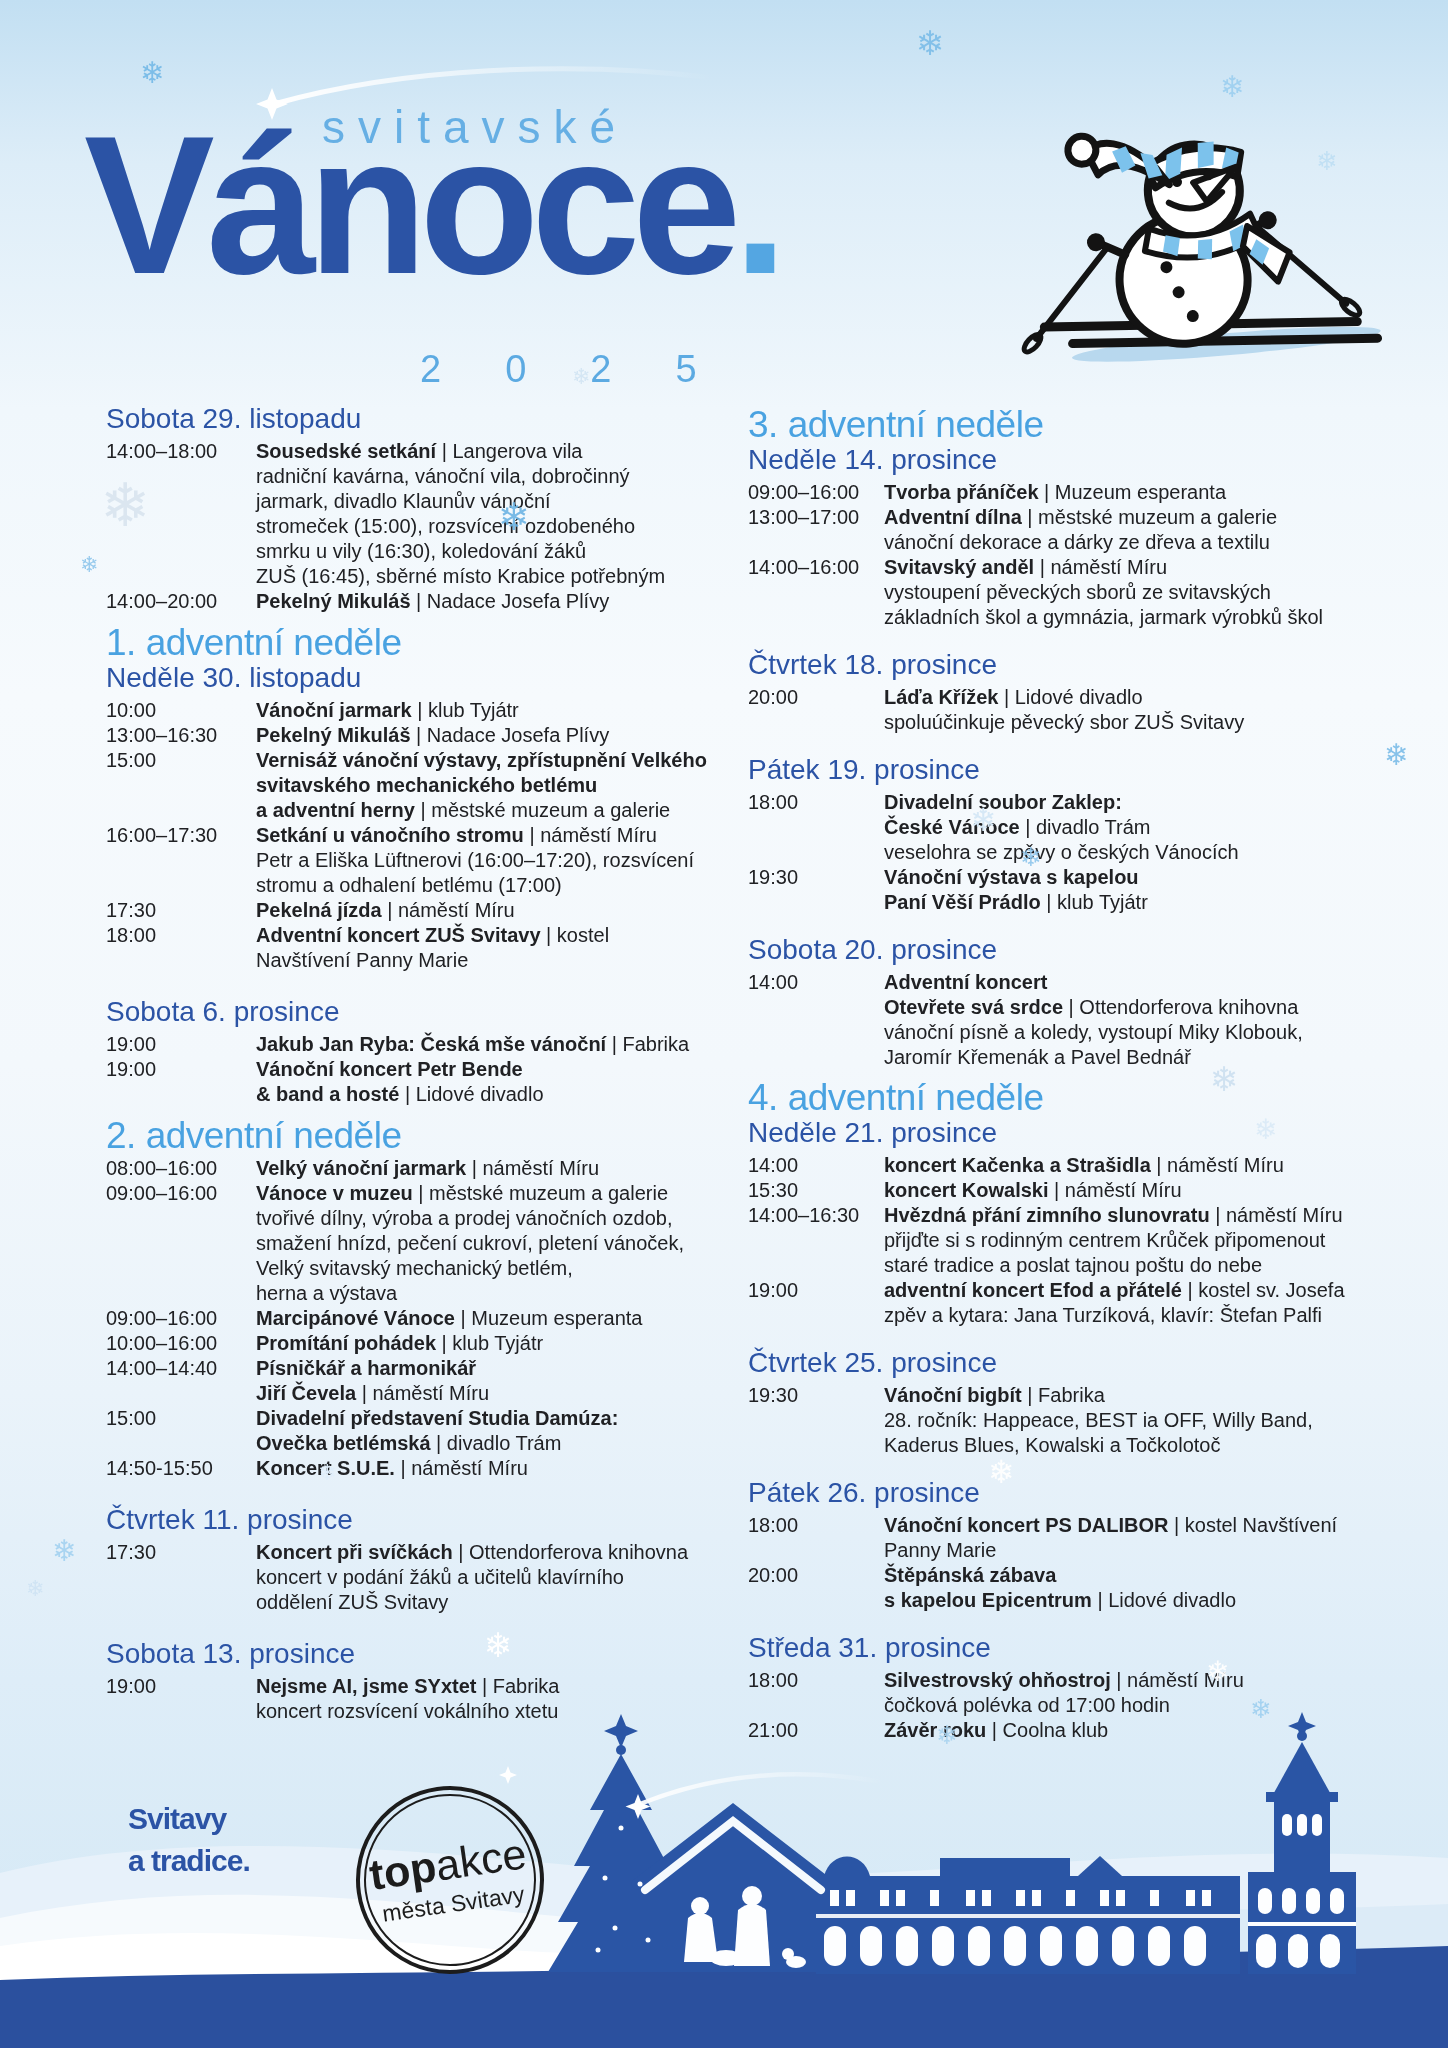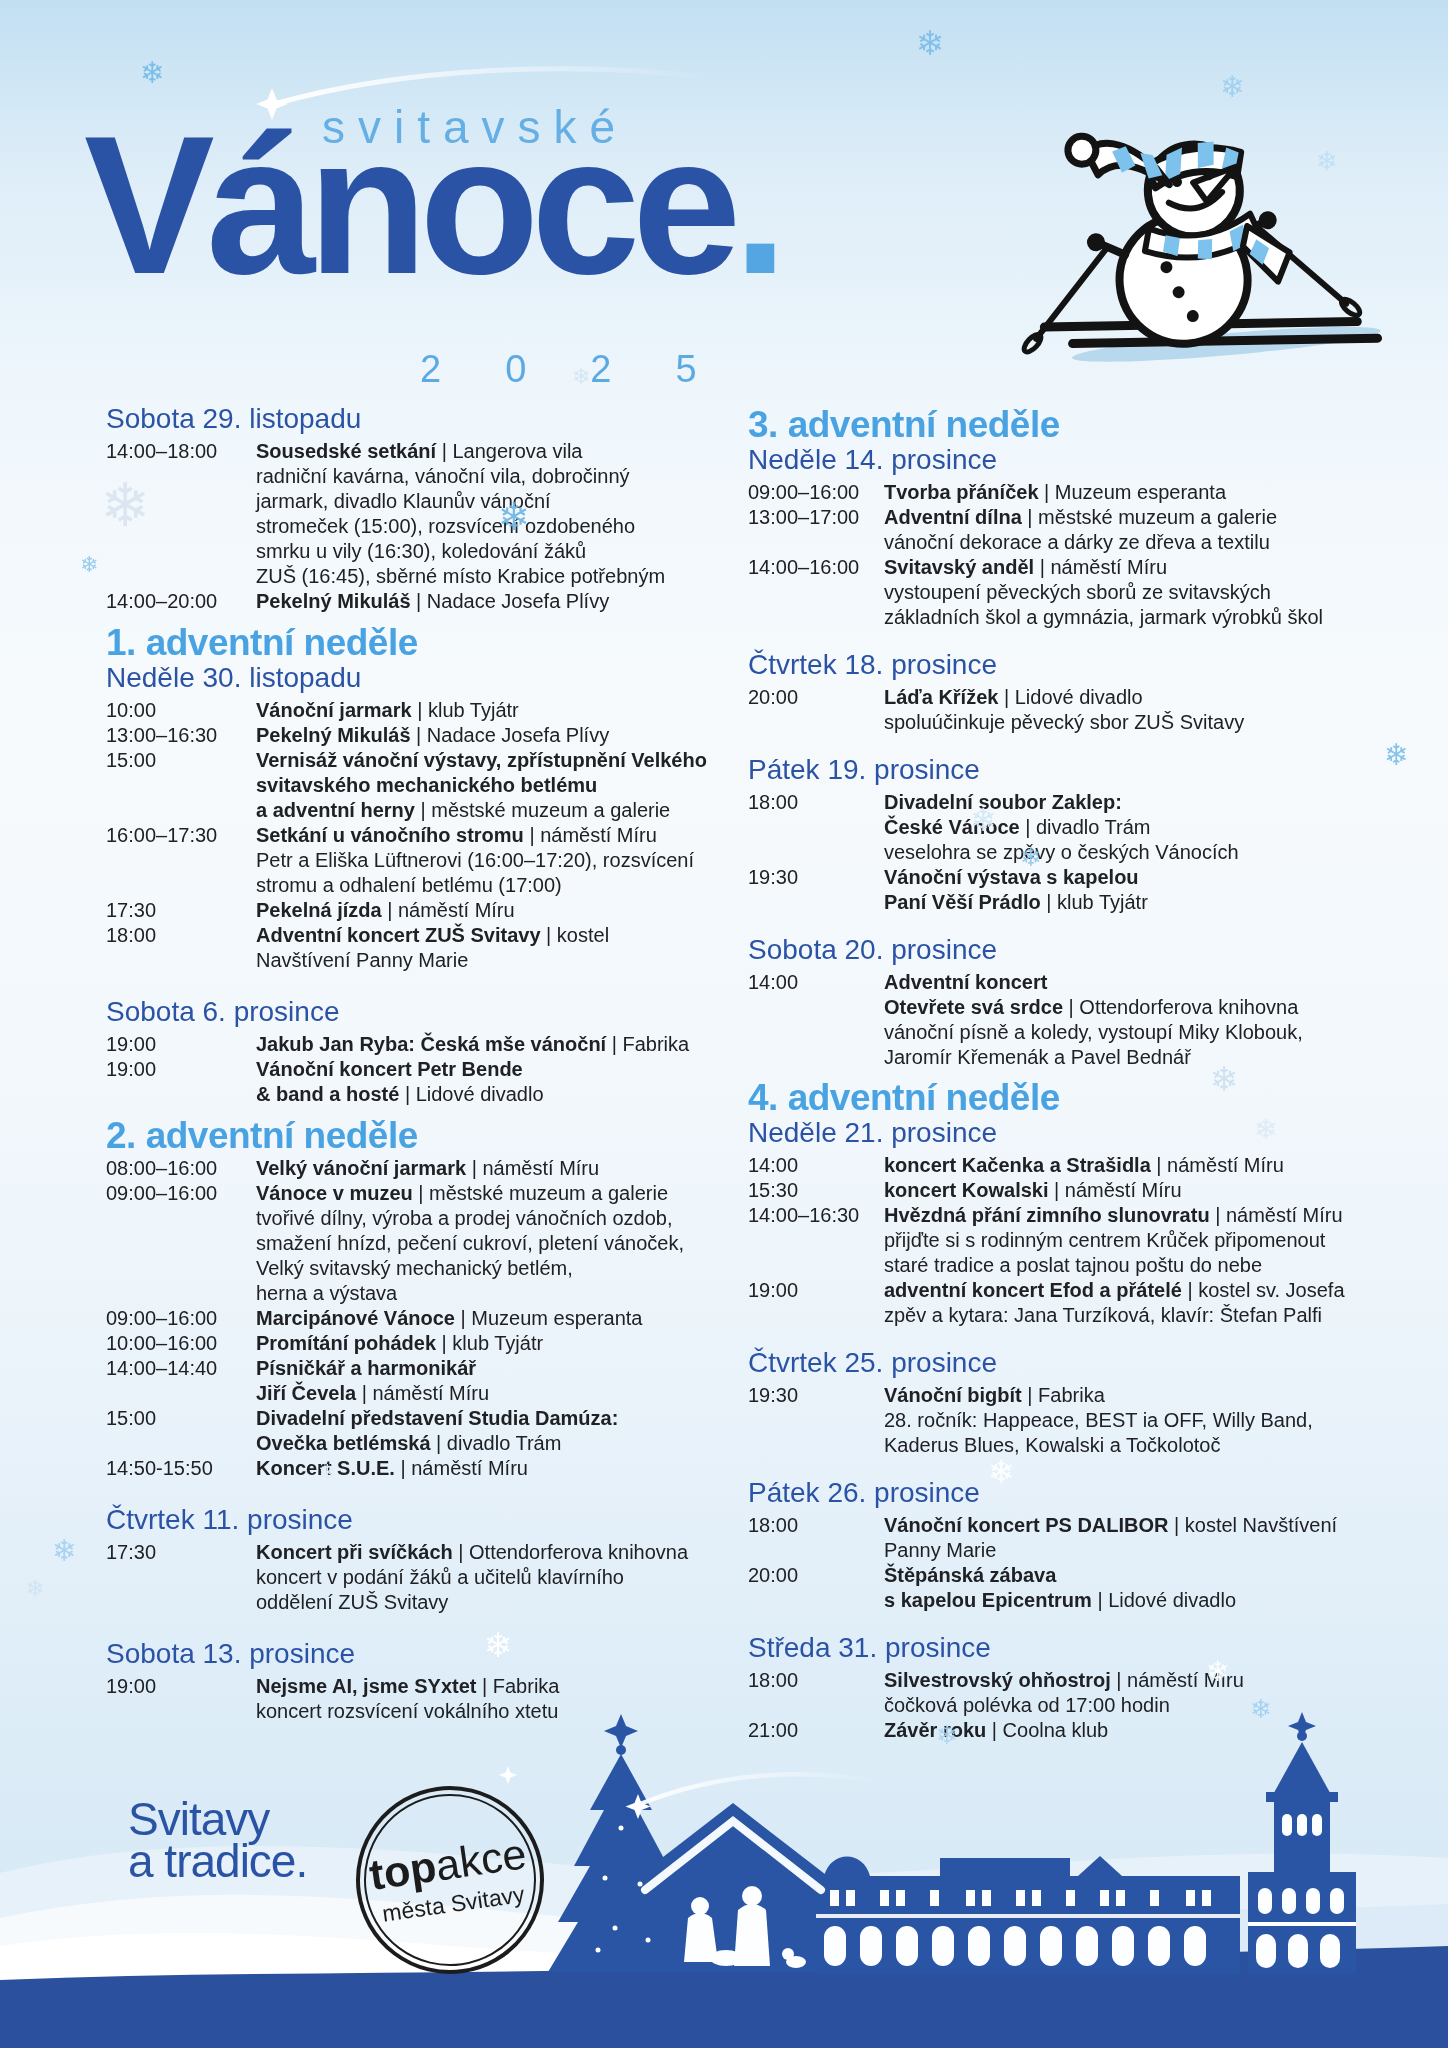--- a/index.html
+++ b/index.html
@@ -17,33 +17,33 @@
 
   .col{position:absolute;top:404px;}
   #col-left{left:106px;width:648px;}
   #col-right{left:748px;top:406px;width:680px;}
   .section{margin-top:24px;}
   .section.has-advent{margin-top:10px;}
   .col .section:first-child{margin-top:0;}
   #col-right .section{margin-top:20px;}
   #col-right .section.has-advent{margin-top:9px;}
   #col-right .section:first-child{margin-top:0;}
-  .advent-title{font-size:37px;font-weight:700;color:#49a2e1;line-height:37px;margin-bottom:2px;letter-spacing:-0.5px;}
+  .advent-title{font-size:37px;font-weight:400;color:#49a2e1;line-height:37px;margin-bottom:2px;letter-spacing:-0.5px;}
   .date-title{font-size:28px;color:#2b53a5;line-height:30px;margin-bottom:5px;}
   .event{display:flex;}
   .time{flex:0 0 137px;padding-right:13px;font-size:20px;line-height:25px;white-space:nowrap;}
   #col-right .time{flex:0 0 124px;padding-right:12px;}
   .desc{font-size:20px;line-height:25px;}
   .line{white-space:nowrap;}
   .b{font-weight:700;}
 
   .flake{position:absolute;line-height:1;user-select:none;}
 
   .scene{position:absolute;left:0;bottom:0;}
-  .tagline{position:absolute;left:128px;top:1798px;color:#2b53a5;font-weight:400;font-size:46px;line-height:42px;letter-spacing:-1px;}
+  .tagline{position:absolute;left:128px;top:1798px;color:#2b53a5;font-weight:700;font-size:30px;line-height:42px;letter-spacing:-1px;}
   .stamp{
     position:absolute;left:356px;top:1786px;width:188px;height:188px;box-sizing:border-box;
     border:4px solid #1c1c1c;border-radius:50%;transform:rotate(-8deg);
     display:flex;flex-direction:column;align-items:center;justify-content:center;color:#1c1c1c;
   }
   .stamp::before{content:"";position:absolute;inset:4px;border:2px solid #1c1c1c;border-radius:50%;}
   .stamp-line1{font-size:43px;line-height:1;}
   .stamp-line1 .bold{font-weight:800;}
   .stamp-sub{font-size:23px;margin-top:5px;}
 </style>

